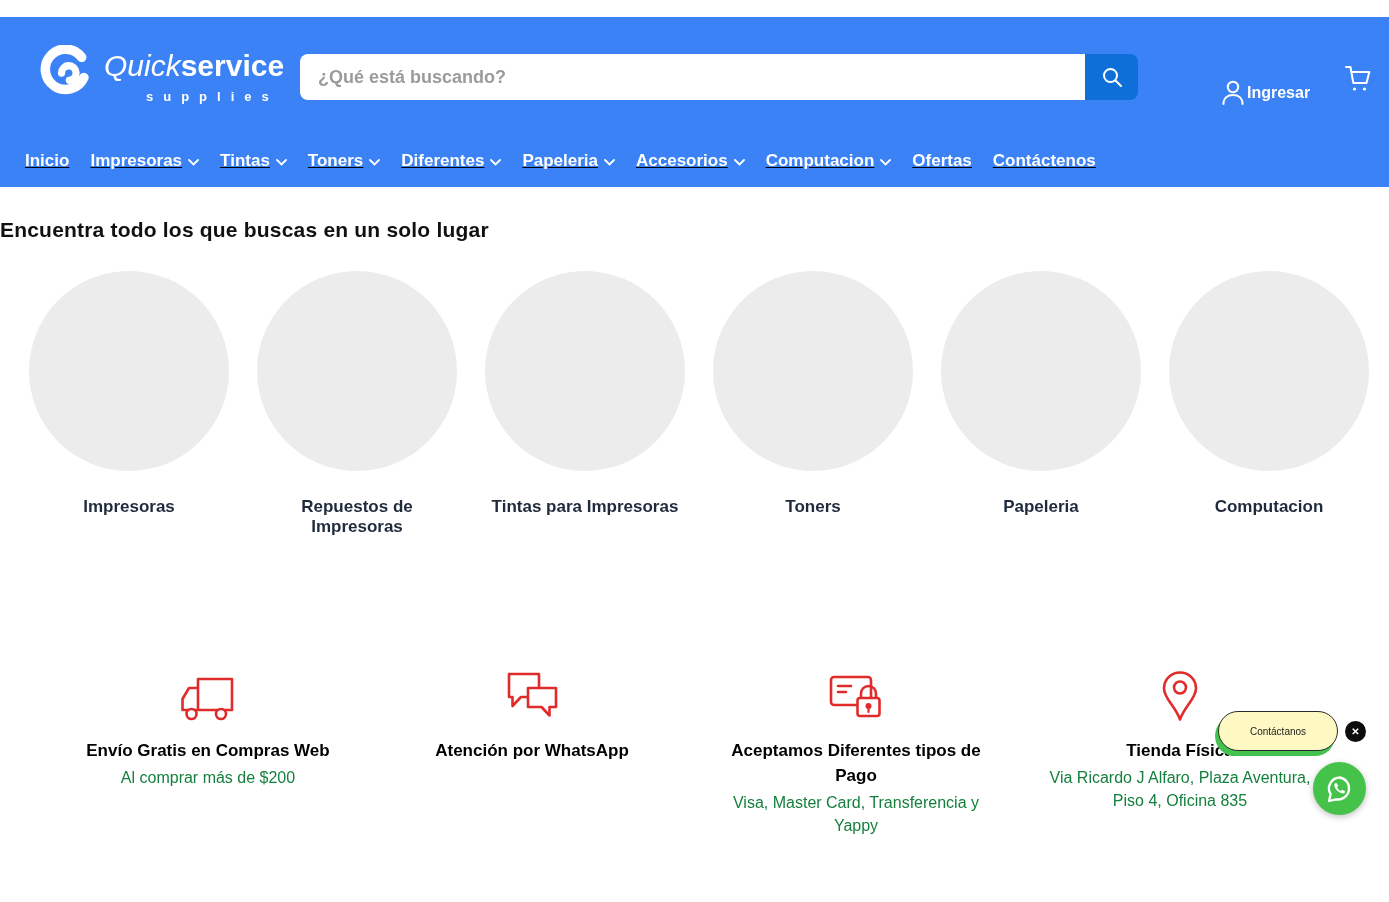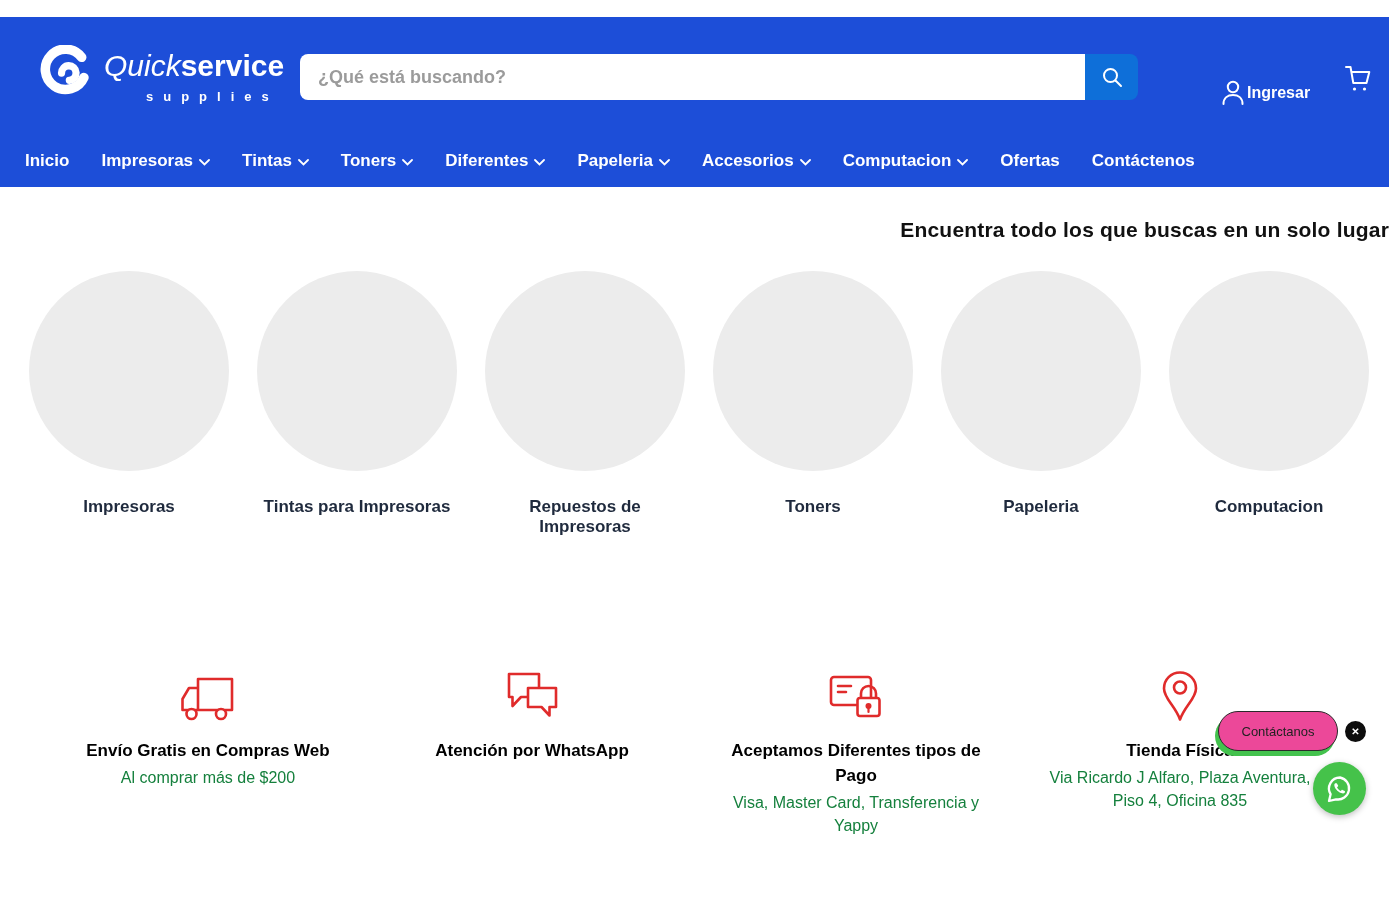--- a/index.html
+++ b/index.html
@@ -1,58 +1,58 @@
 <!DOCTYPE html>
 <html><head>
 <meta charset="utf-8">
 <style>
   * { margin:0; padding:0; box-sizing:border-box; }
   html,body { width:1389px; height:902px; background:#ffffff; font-family:"Liberation Sans",sans-serif; position:relative; overflow:hidden; }
 
   
-  .header { position:absolute; top:17px; left:0; width:1389px; height:170px; background:#1d4ed8; }
+  .header { position:absolute; top:17px; left:0; width:1389px; height:170px; background:#3b82f6; }
 
   .logo { position:absolute; left:38px; top:28px; display:flex; align-items:flex-start; gap:10px; cursor:pointer; }
   .logo-swirl { width:56px; height:56px; }
   .logo-text { color:#fff; line-height:1; padding-top:6px; }
   .logo-line1 { font-size:30px; white-space:nowrap; }
   .logo-line1 .w1 { font-style:italic; font-weight:400; }
   .logo-line1 .w2 { font-weight:700; }
   .logo-line2 { font-size:13px; letter-spacing:10px; margin-top:9px; padding-left:42px; font-weight:700; }
 
   .search { position:absolute; left:300px; top:37px; width:838px; height:46px; display:flex; }
   .search input { flex:1; border:none; outline:none; border-radius:8px 0 0 8px; padding:0 18px; font-size:18px; color:#333; font-family:"Liberation Sans",sans-serif;font-weight:bold; }
   .search input::placeholder { color:#9b9b9b; }
   .search-btn { width:53px; height:46px; background:#0e6fd9; border:none; border-radius:0 8px 8px 0; display:flex; align-items:center; justify-content:center; cursor:pointer; }
 
   .login { position:absolute; left:1220px; top:62px; display:flex; align-items:center; gap:1px; color:#fff; cursor:pointer; }
   .login-label { font-size:16px; font-weight:700; }
 
   .cart { position:absolute; left:1341px; top:46px; cursor:pointer; }
 
-  .nav { position:absolute; left:25px; bottom:16px; display:flex; align-items:center; gap:32px; }
+  .nav { position:absolute; left:25px; bottom:16px; display:flex; align-items:center; gap:21px;text-decoration:underline; }
   .nav-item { display:flex; align-items:center; gap:6px; color:#fff; font-size:17px; font-weight:700; cursor:pointer; white-space:nowrap; }
   .chev { margin-top:3px; }
 
   
-  .heading { position:absolute; top:218px; left:0; width:1389px; text-align:right; font-size:21px; font-weight:700; color:#111; letter-spacing:.2px; }
+  .heading { position:absolute; top:218px; left:0; width:1389px; text-align:left; font-size:21px; font-weight:700; color:#111; letter-spacing:.2px; }
 
   .categories { position:absolute; top:271px; left:29px; display:flex; gap:28px; }
   .cat { width:200px; text-align:center; cursor:pointer; }
   .cat-circle { width:200px; height:200px; border-radius:50%; background:#ececec; }
   .cat-label { margin-top:26px; font-size:17px; font-weight:700; color:#1f2a3d; }
 
   .features { position:absolute; top:670px; left:46px; width:1296px; display:flex; }
   .feature { width:324px; text-align:center; }
   .feature-icon { height:54px; display:flex; align-items:flex-end; justify-content:center; }
   .feature-title { margin:14px auto 0; max-width:272px; font-size:17px; font-weight:700; color:#000000; line-height:25px; }
   .feature-sub { margin:3px auto 0; max-width:282px; font-size:16px; color:#15803d; line-height:23px; }
 
   
-  .contact-pill { position:absolute; left:1218px; top:711px; width:120px; height:40px; background:#ec4899; border:1.5px solid #2a2a2a; border-radius:22px; box-shadow:-3px 5px 0 0 #43c24d; display:flex; align-items:center; justify-content:center; font-size:13px; color:#222; cursor:pointer; z-index:5; }
+  .contact-pill { position:absolute; left:1218px; top:711px; width:120px; height:40px; background:#fef9c3; border:1.5px solid #2a2a2a; border-radius:22px; box-shadow:-3px 5px 0 0 #43c24d; display:flex; align-items:center; justify-content:center; font-size:10px; color:#222; cursor:pointer; z-index:5; }
   .close-badge { position:absolute; left:1345px; top:721px; width:21px; height:21px; border-radius:50%; background:#0d0d0d; color:#fff; display:flex; align-items:center; justify-content:center; font-size:10px; font-weight:700; cursor:pointer; z-index:6; }
   .wa-button { position:absolute; left:1313px; top:762px; width:53px; height:53px; border-radius:50%; background:#45c24a; box-shadow:0 2px 6px rgba(0,0,0,.25); display:flex; align-items:center; justify-content:center; cursor:pointer; z-index:5; }
 </style>
 </head>
 <body>
 
 <header class="header">
 
   <div class="logo">
     <svg class="logo-swirl" viewBox="0 0 100 100">
@@ -156,25 +156,25 @@
 
 <h1 class="heading">Encuentra todo los que buscas en un solo lugar</h1>
 
 <div class="categories">
   <div class="cat">
     <div class="cat-circle"></div>
     <div class="cat-label">Impresoras</div>
   </div>
   <div class="cat">
     <div class="cat-circle"></div>
+    <div class="cat-label">Repuestos de Impresoras</div>
+  </div>
+  <div class="cat">
+    <div class="cat-circle"></div>
     <div class="cat-label">Tintas para Impresoras</div>
-  </div>
-  <div class="cat">
-    <div class="cat-circle"></div>
-    <div class="cat-label">Repuestos de Impresoras</div>
   </div>
   <div class="cat">
     <div class="cat-circle"></div>
     <div class="cat-label">Toners</div>
   </div>
   <div class="cat">
     <div class="cat-circle"></div>
     <div class="cat-label">Papeleria</div>
   </div>
   <div class="cat">

